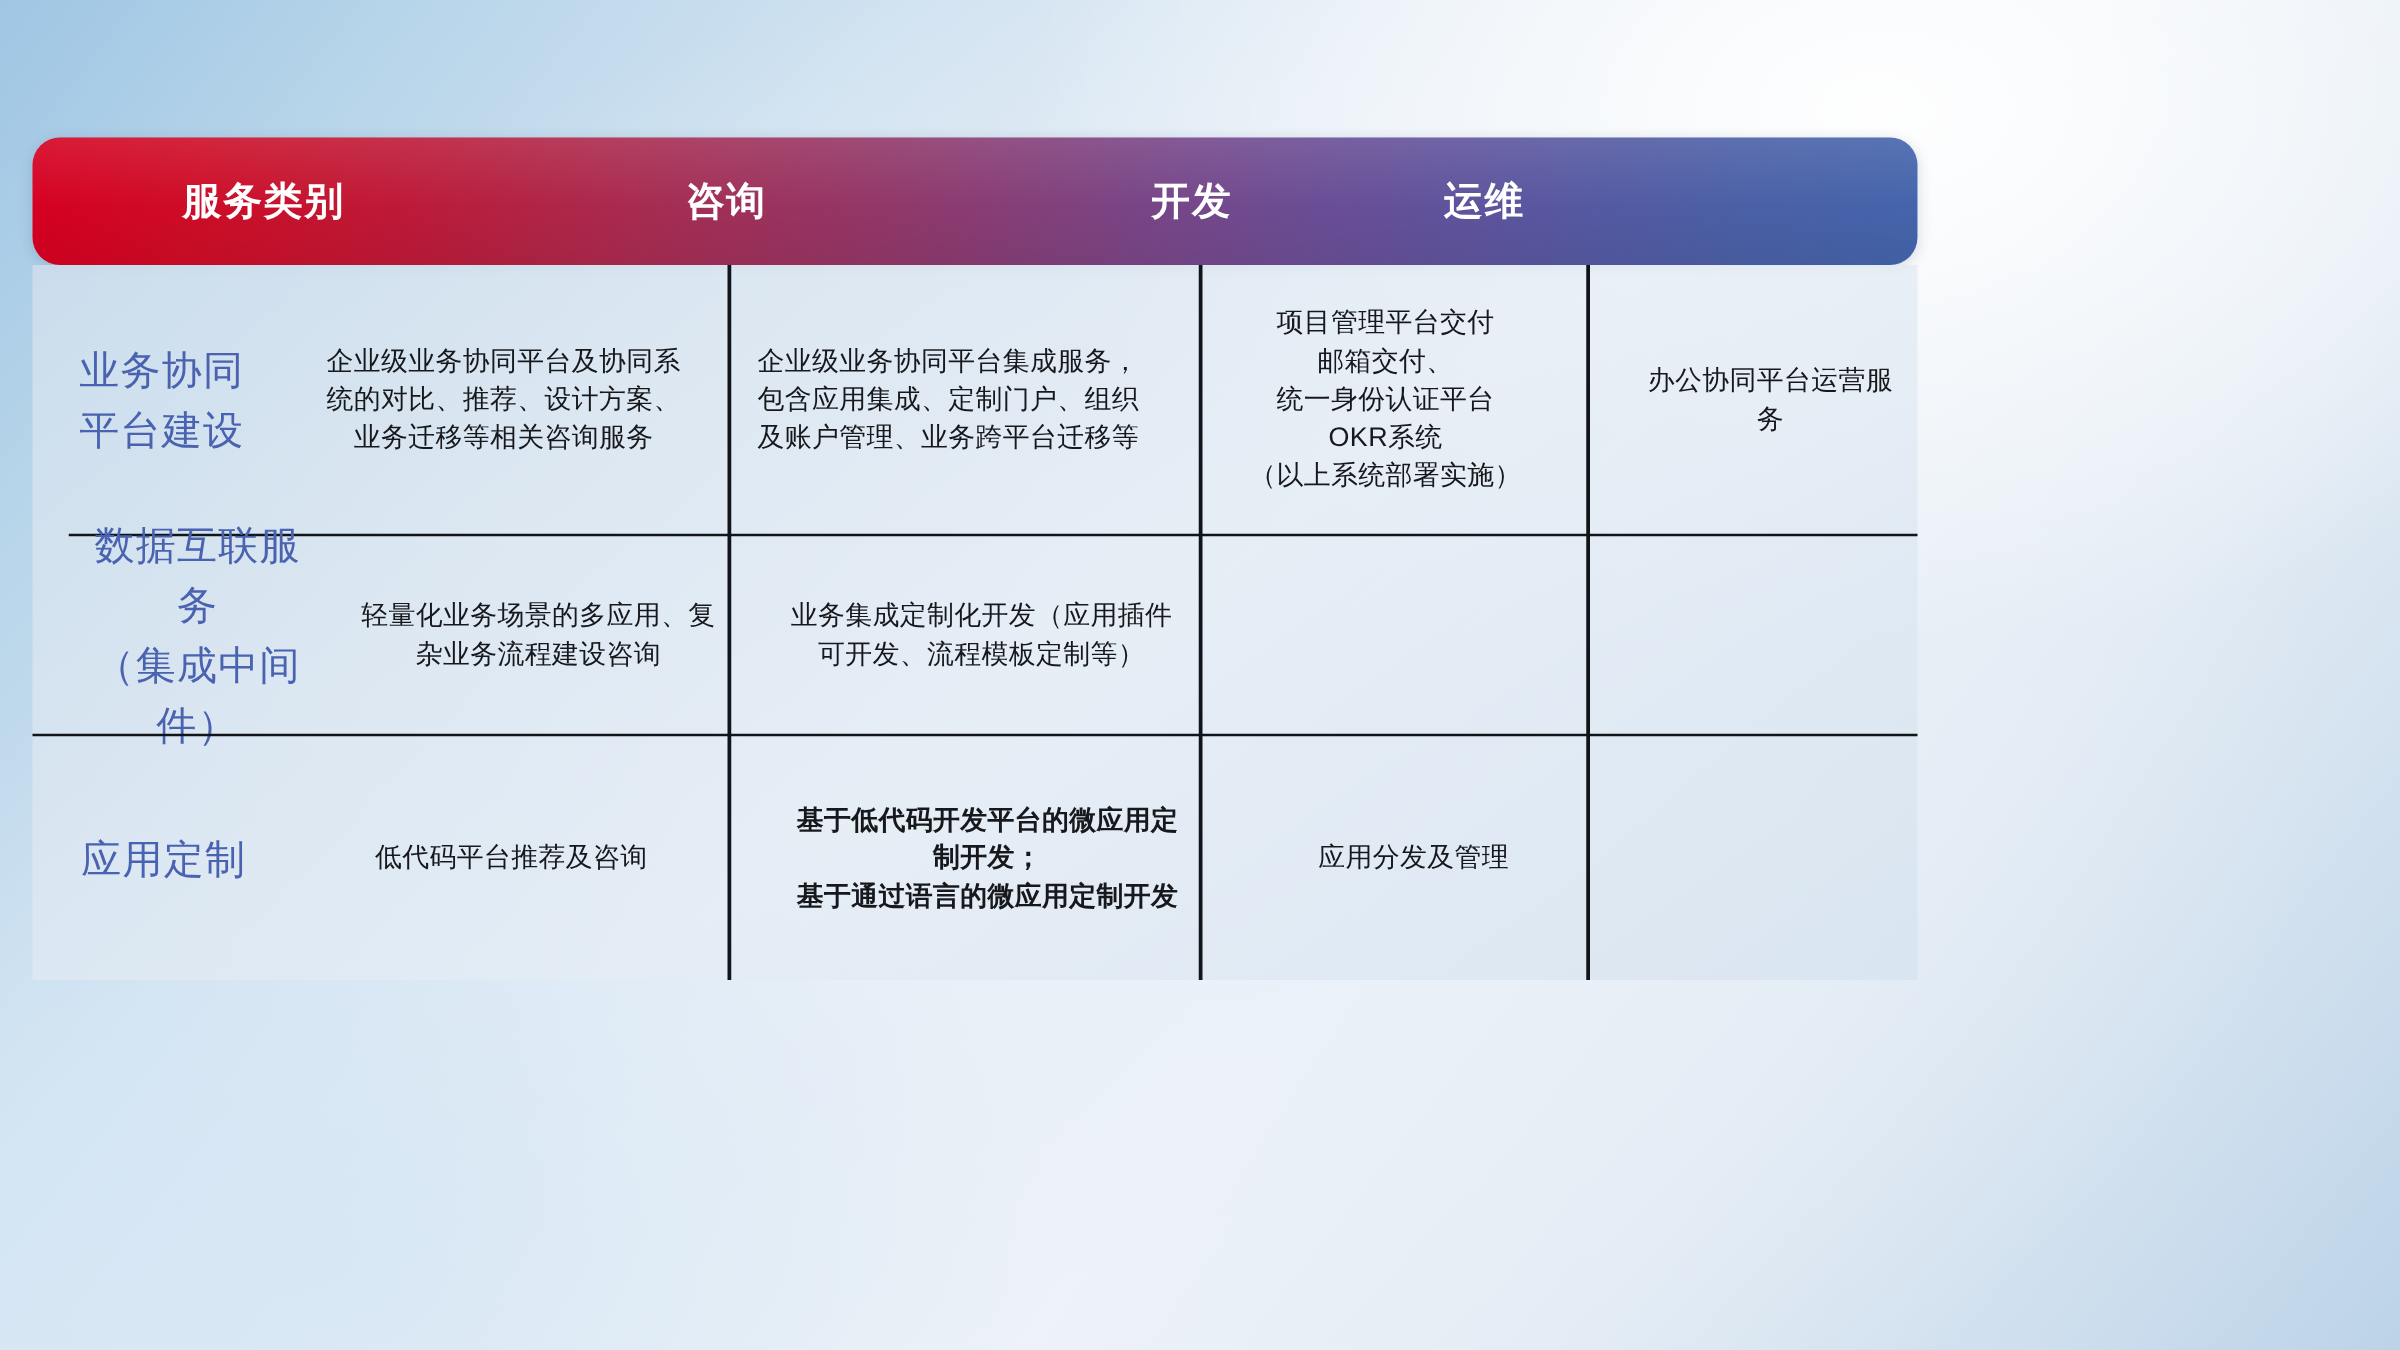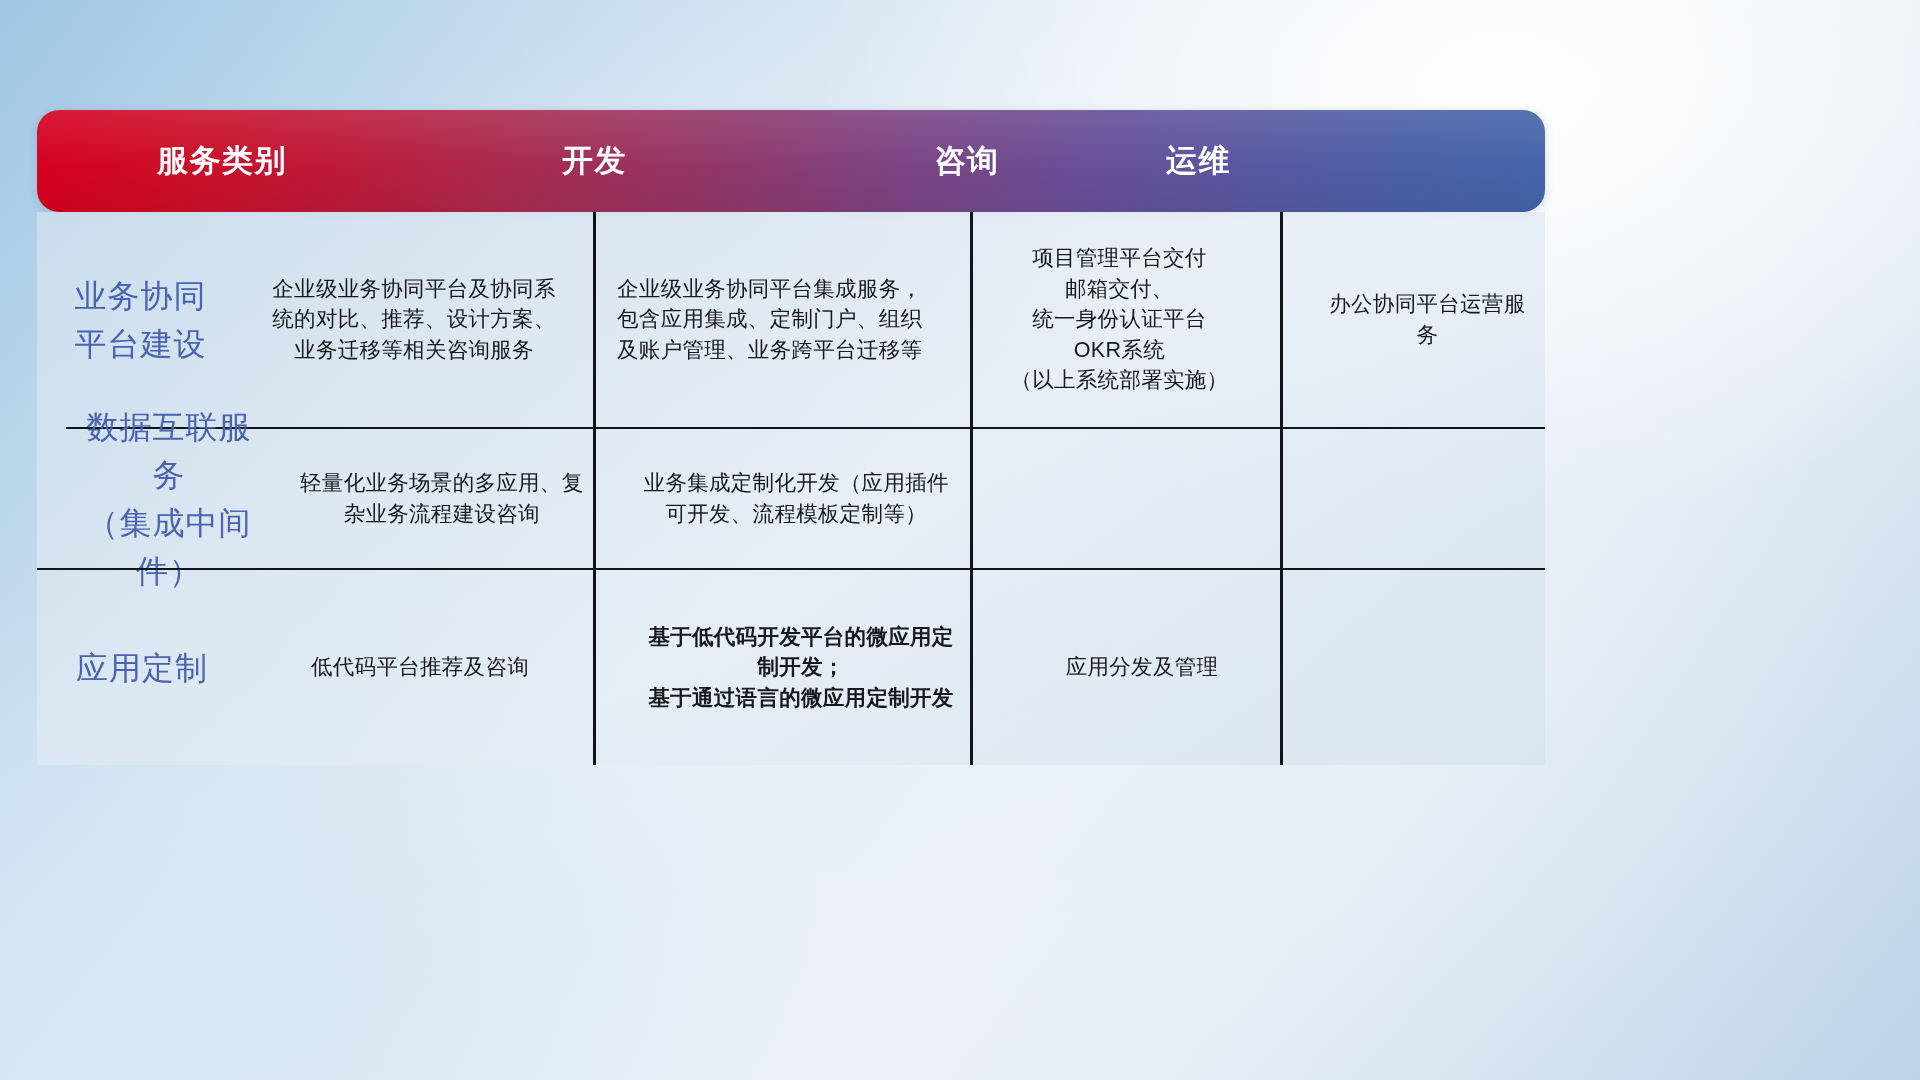--- a/index.html
+++ b/index.html
@@ -31,21 +31,21 @@
         #e6eef6 44%,
         #eef3f8 60%,
         #e2ebf4 76%,
         #cfdfee 89%,
         #bcd3e8 100%);
   }
 
   
   #table-card {
     position: absolute;
-    left: 37px;
+    left: 26px;
     top: 110px;
     width: 1508px;
     height: 663px;
   }
 
   
   .thead {
     height: 102px;
     border-radius: 22px;
     background: linear-gradient(90deg,
@@ -136,22 +136,22 @@
 </style>
 </head>
 <body>
 
 <div id="page-bg"></div>
 
 <div id="table-card">
 
   <div class="thead">
     <div class="th" style="width:370px;">服务类别</div>
+    <div class="th" style="width:370px;">咨询</div>
     <div class="th" style="width:375px;">开发</div>
-    <div class="th" style="width:370px;">咨询</div>
     <div class="th" style="width:93px;">运维</div>
   </div>
 
   <div class="tbody">
 
     <div class="vline" style="left:556px;"></div>
     <div class="vline" style="left:933px;"></div>
     <div class="vline" style="left:1243px;"></div>
 
     <div class="trow" style="height:215px;">
@@ -174,21 +174,21 @@
 邮箱交付、
 统一身份认证平台
 OKR系统
 （以上系统部署实施）</span>
       </div>
       <div class="td" style="width:265px;padding-left:40px;">
         <span class="cell-text">办公协同平台运营服务</span>
       </div>
     </div>
 
-    <div class="trow" style="height:141px;margin-left:29px;">
+    <div class="trow" style="height:160px;margin-left:29px;">
       <div class="td td-category" style="width:210px;">
         <span class="cell-text">数据互联服务
 （集成中间件）</span>
       </div>
       <div class="td" style="width:346px;">
         <span class="cell-text">轻量化业务场景的多应用、复
 杂业务流程建设咨询</span>
       </div>
       <div class="td" style="width:377px;">
         <span class="cell-text">业务集成定制化开发（应用插件

